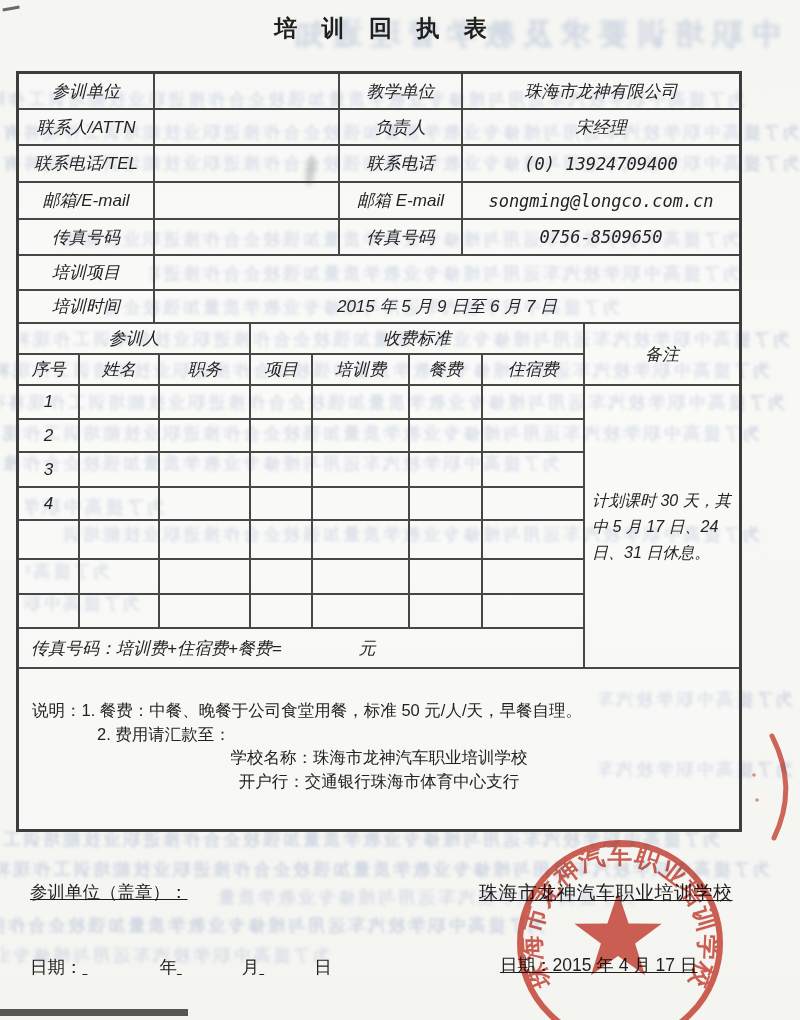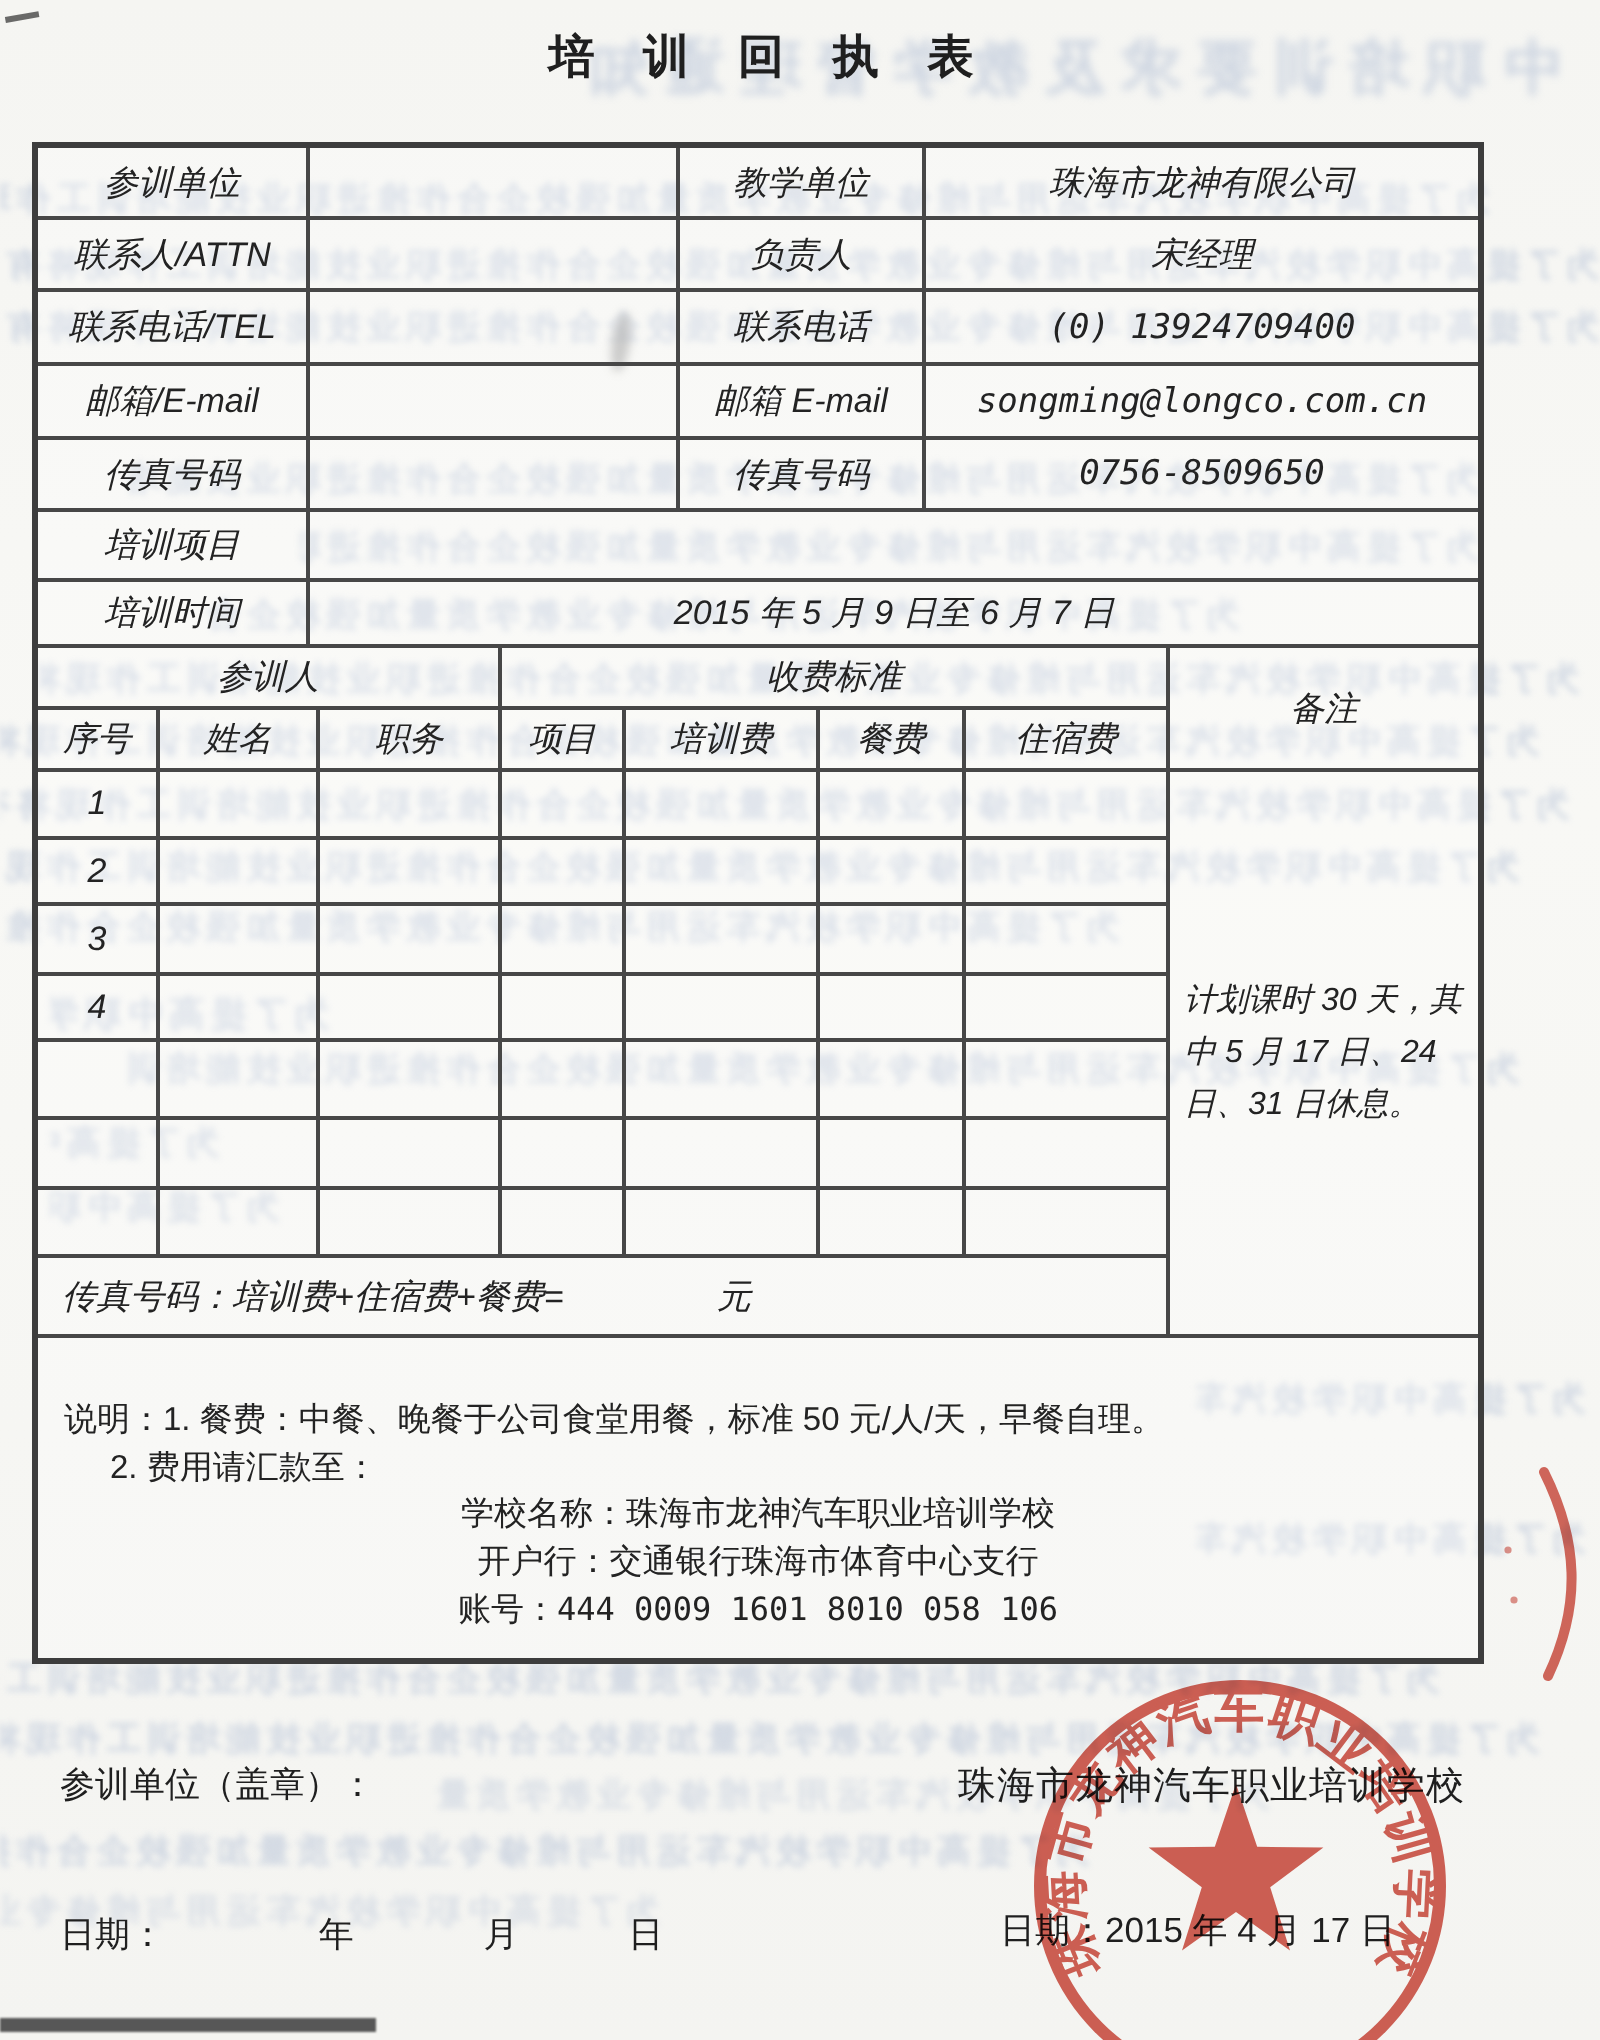--- a/index.html
+++ b/index.html
@@ -24,24 +24,24 @@
   table.ftable td{border:2px solid #474747;padding:0;text-align:center;vertical-align:middle;
                   font-size:17px;color:#232323;overflow:hidden;}
   td.nol{border-left:none!important;} td.nor{border-right:none!important;}
   td.not{border-top:none!important;}
   .mono{font-family:"DejaVu Sans Mono","Liberation Mono",monospace;font-size:16px;}
   .remarkcell{text-align:left!important;padding:0 7px!important;font-size:16px!important;line-height:26px;}
   .totalcell{text-align:left!important;padding-left:12px!important;}
   .totalcell .unit{margin-left:72px;}
   .notebox{height:153px;position:relative;font-size:16.5px;color:#232323;line-height:23.5px;padding-top:7px;}
   .noteline{white-space:nowrap;}
-  .n1{margin-left:13px;margin-top:23px;} .n2{margin-left:36px;} .nc{text-align:center;} .n6{margin-left:78px;}
-
-  
-  .abs{position:absolute;white-space:nowrap;color:#1f1f1f;}
+  .n1{margin-left:13px;margin-top:23px;} .n2{margin-left:78px;} .nc{text-align:center;} .n6{margin-left:78px;}
+
+  
+  .abs{position:absolute;white-space:nowrap;color:#1f1f1f;text-decoration:underline;}
   .seal-label{left:30px;top:880px;font-size:17.5px;}
   .school-name{left:479px;top:880px;font-size:19px;letter-spacing:.5px;}
   .date-left{left:30px;top:955px;font-size:17.5px;}
   .date-left span{display:inline-block;}
   .dl-y{margin-left:72px;} .dl-m{margin-left:60px;} .dl-d{margin-left:50px;}
   .date-right{left:500px;top:953px;font-size:17.5px;}
 
   
   svg.overlay{position:absolute;left:0;top:0;mix-blend-mode:multiply;opacity:.9;pointer-events:none;}
 
@@ -245,23 +245,20 @@
         </td>
       </tr>
     </tbody>
       </table>
 
     <div class="notebox">
       <div class="noteline n1">说明：1. 餐费：中餐、晚餐于公司食堂用餐，标准 50 元/人/天，早餐自理。</div>
       <div class="noteline n2">2. 费用请汇款至：</div>
       <div class="noteline nc">学校名称：珠海市龙神汽车职业培训学校</div>
       <div class="noteline nc">开户行：交通银行珠海市体育中心支行</div>
-      <div class="noteline nc">
-        <span>账号：</span><span class="mono">444 0009 1601 8010 058 106</span>
-      </div>
     </div>
   </div>
 
   <div class="abs seal-label">参训单位（盖章）：</div>
   <div class="abs school-name">珠海市龙神汽车职业培训学校</div>
 
   <div class="abs date-left">
     <span>日期：</span>
     <span class="dl-y">年</span>
     <span class="dl-m">月</span>

